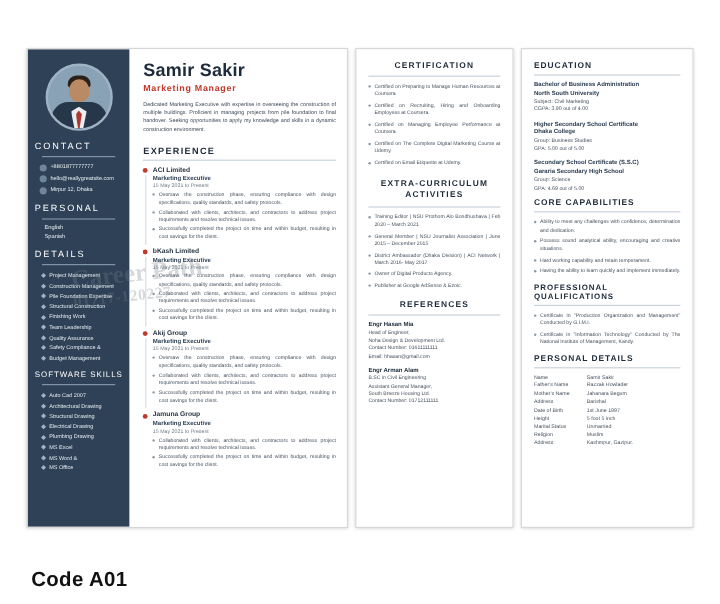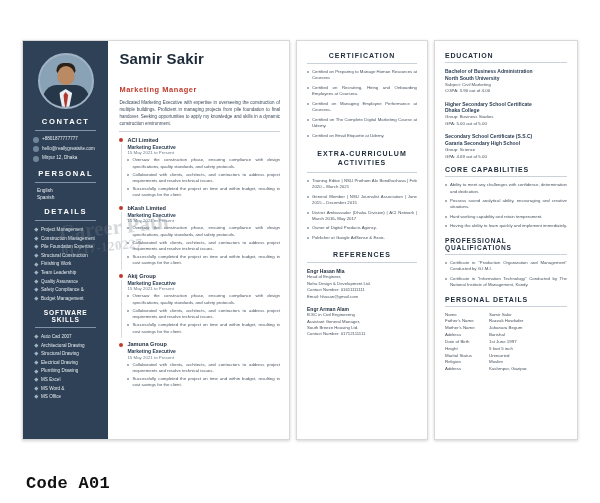--- a/index.html
+++ b/index.html
@@ -79,24 +79,24 @@
     clip-path: polygon(50% 0, 100% 22%, 78% 100%, 22% 100%, 0 22%);
   }
   .avatar-tie {
     position: absolute; left: 50%; bottom: 0;
     transform: translateX(-50%);
     width: 5px; height: 15px;
     background: #b0382f;
     clip-path: polygon(50% 0, 100% 22%, 62% 100%, 38% 100%, 0 22%);
   }
   .side-head {
-    text-align: center;
+    text-align: left;
     font-size: 7.6px;
     letter-spacing: 1.6px;
-    font-weight: bold;
+    font-weight: normal;
     margin: 7px 0 4px 0;
     color: #ffffff;
   }
   .side-rule {
     height: 1px; background: #7f94a6;
     margin: 0 6px 5px 6px;
   }
   .contact-line {
     display: flex; align-items: flex-start;
     gap: 3px;
@@ -134,21 +134,21 @@
     font-size: 15px;
     font-weight: bold;
     color: #1d2b3a;
     letter-spacing: 0.2px;
     line-height: 1.05;
   }
   .role {
     font-size: 7.4px;
     color: #c0392b;
     letter-spacing: 0.6px;
-    margin-top: 18px;
+    margin-top: 2px;
     font-weight: bold;
   }
   .summary {
     font-size: 4.5px;
     line-height: 1.55;
     color: #3c4a58;
     margin-top: 6px;
     text-align: justify;
   }
   .sec-title {
@@ -228,21 +228,21 @@
     transform: rotate(-6deg);
     white-space: nowrap;
     line-height: 1.15;
     pointer-events: none;
     z-index: 50;
   }
   .watermark small { display: block; font-size: 13px; letter-spacing: 0.5px; }
   .code-label {
     position: absolute;
     left: 26px; bottom: 10px;
-    font-family: Liberation Mono, monospace;
+    font-family: Liberation Sans, sans-serif;
     font-size: 17px;
     font-weight: bold;
     color: #111;
     letter-spacing: 0.3px;
     text-align: right;
   }
 </style>
 </head>
 <body>
 
@@ -308,20 +308,21 @@
           <div class="side-item">MS Word &amp;</div>
           <div class="side-item">MS Office</div>
         </div>
       </div>
 
       <div class="s1-right">
         <div class="name">Samir Sakir</div>
         <div class="role">Marketing Manager</div>
         <div class="summary">Dedicated Marketing Executive with expertise in overseeing the construction of multiple buildings. Proficient in managing projects from pile foundation to final handover. Seeking opportunities to apply my knowledge and skills in a dynamic construction environment.</div>
 
+        <div class="sec-title">EXPERIENCE</div>
         <div class="sec-rule"></div>
 
         <div class="job">
           <div class="job-line"></div>
           <div class="job-co">ACI Limited</div>
           <div class="job-title">Marketing Executive</div>
           <div class="job-date">15 May 2021 to Present</div>
           <div class="bullets">
             <div class="bullet">Oversaw the construction phase, ensuring compliance with design specifications, quality standards, and safety protocols.</div>
             <div class="bullet">Collaborated with clients, architects, and contractors to address project requirements and resolve technical issues.</div>

